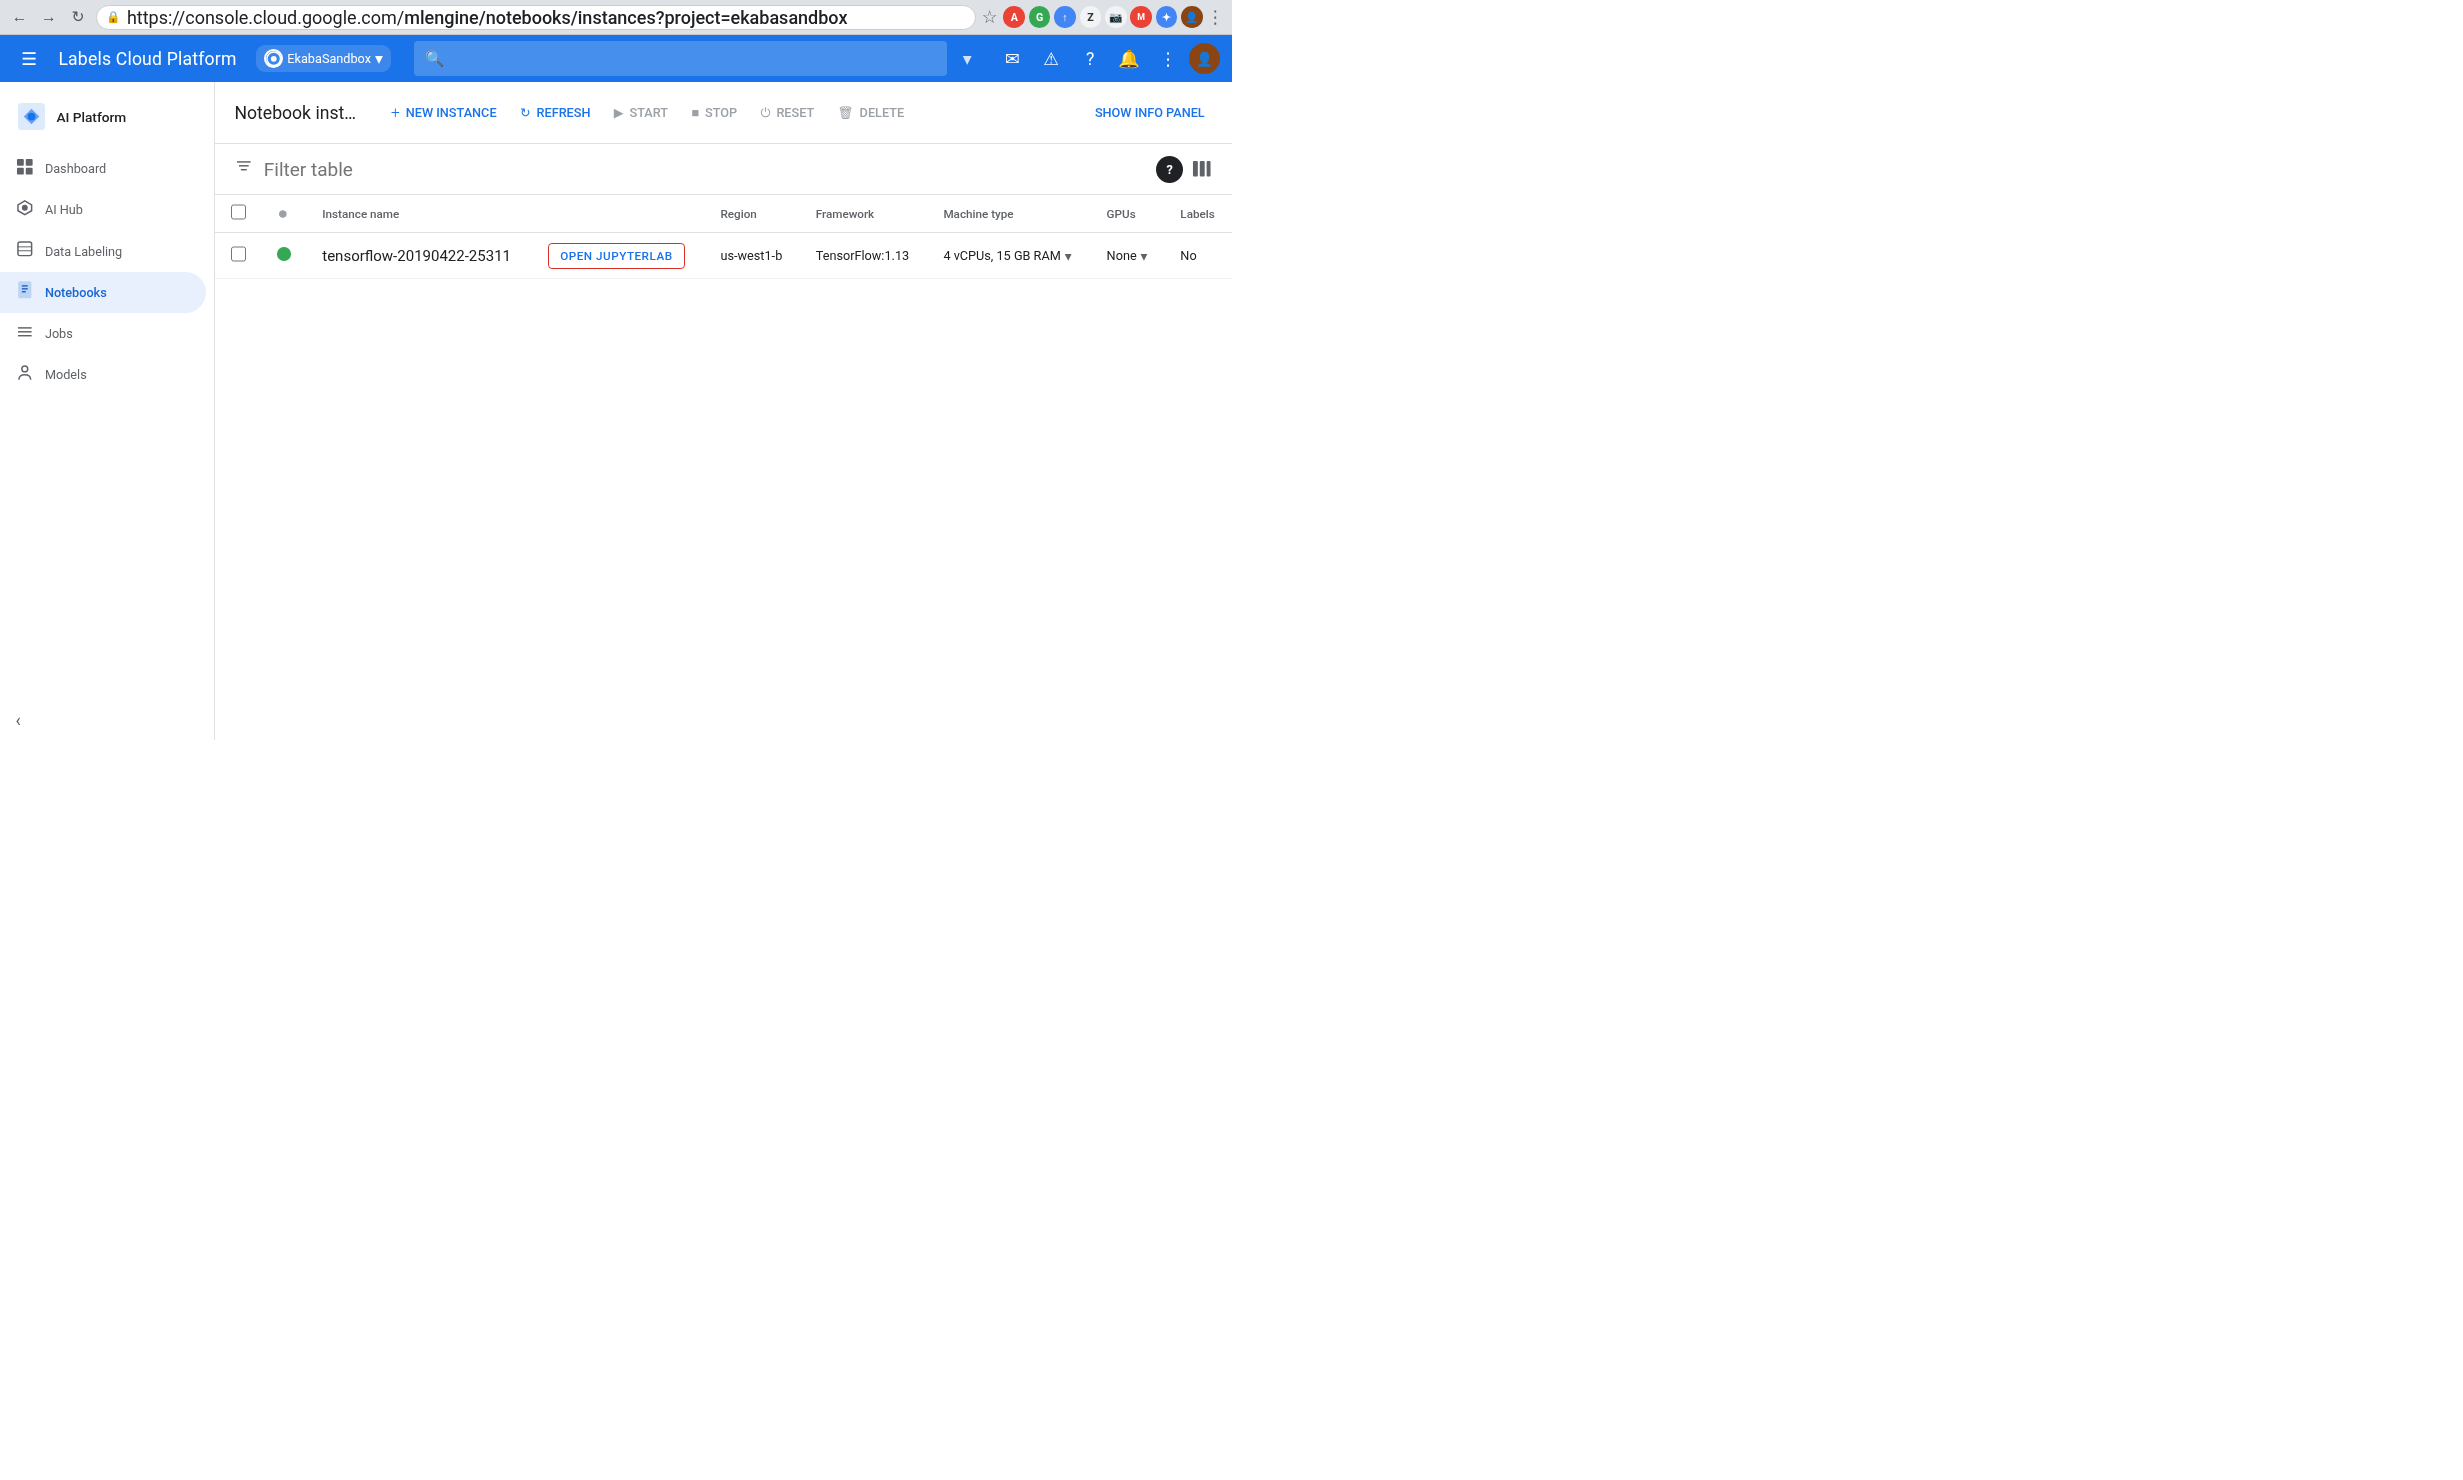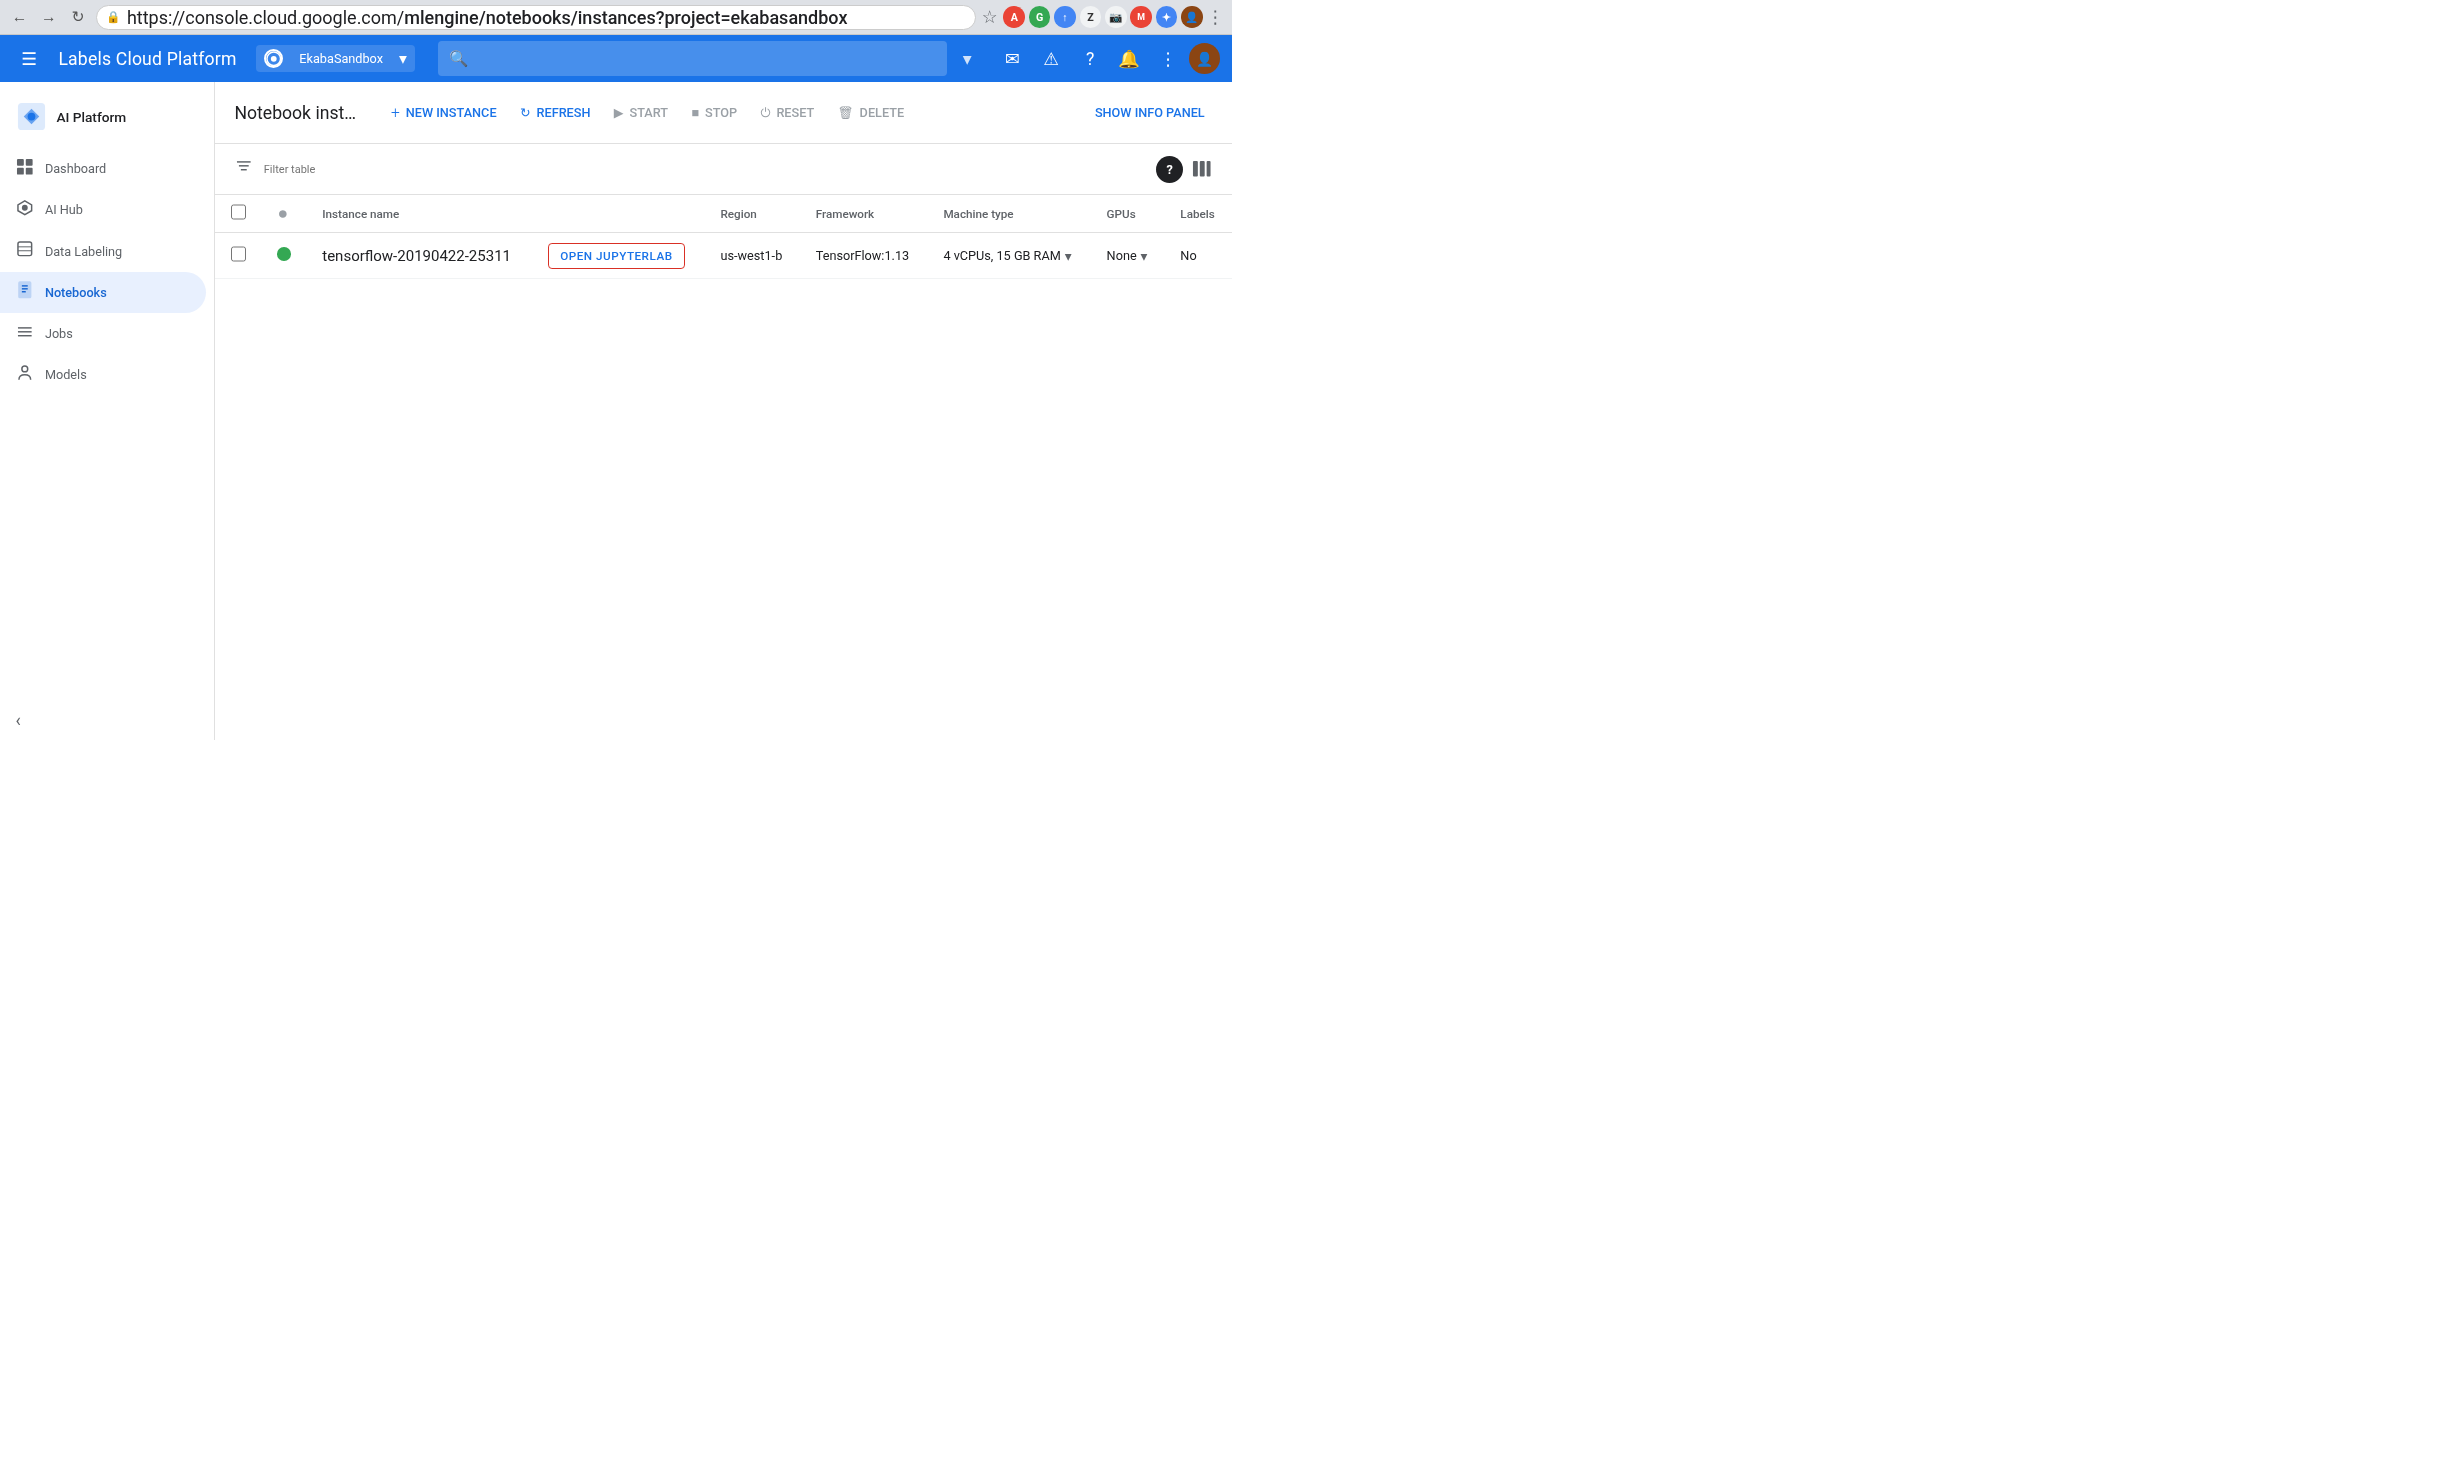--- a/index.html
+++ b/index.html
@@ -72,23 +72,23 @@
       color: #fff;
       font-size: 17.6px;
     }
     .app-title {
       font-size: 17.6px;
       font-weight: 400;
       color: #fff;
       letter-spacing: 0.2px;
     }
     .project-selector {
-      display: flex; align-items: center; gap: 16px;
+      display: flex; align-items: center; gap: 4px;
       background: rgba(255,255,255,0.15);
-      border-radius: 4px;
+      border-radius: 9px;
       padding: 3.9px 7.8px;
       cursor: pointer;
       margin-left: 7.8px;
     }
     .project-icon {
       width: 19.5px; height: 19.5px;
       border: 2px solid #fff;
       border-radius: 50%;
       display: flex; align-items: center; justify-content: center;
       font-size: 8.8px;
@@ -232,21 +232,21 @@
       padding: 0;
     }
     .table-filter-bar {
       display: flex; align-items: center; gap: 11.7px;
       padding: 11.7px 19.5px;
       border-bottom: 1px solid #e0e0e0;
     }
     .filter-icon { color: #5f6368; font-size: 17.6px; }
     .filter-input {
       border: none; outline: none;
-      font-size: 11px; color: #5f6368;
+      font-size: 19px; color: #5f6368;
       background: transparent;
       flex: 1;
     }
     .table-toolbar-right {
       display: flex; align-items: center; gap: 7.8px; margin-left: auto;
     }
     .help-circle-btn {
       width: 27px; height: 27px;
       border-radius: 50%;
       background: #202124;

